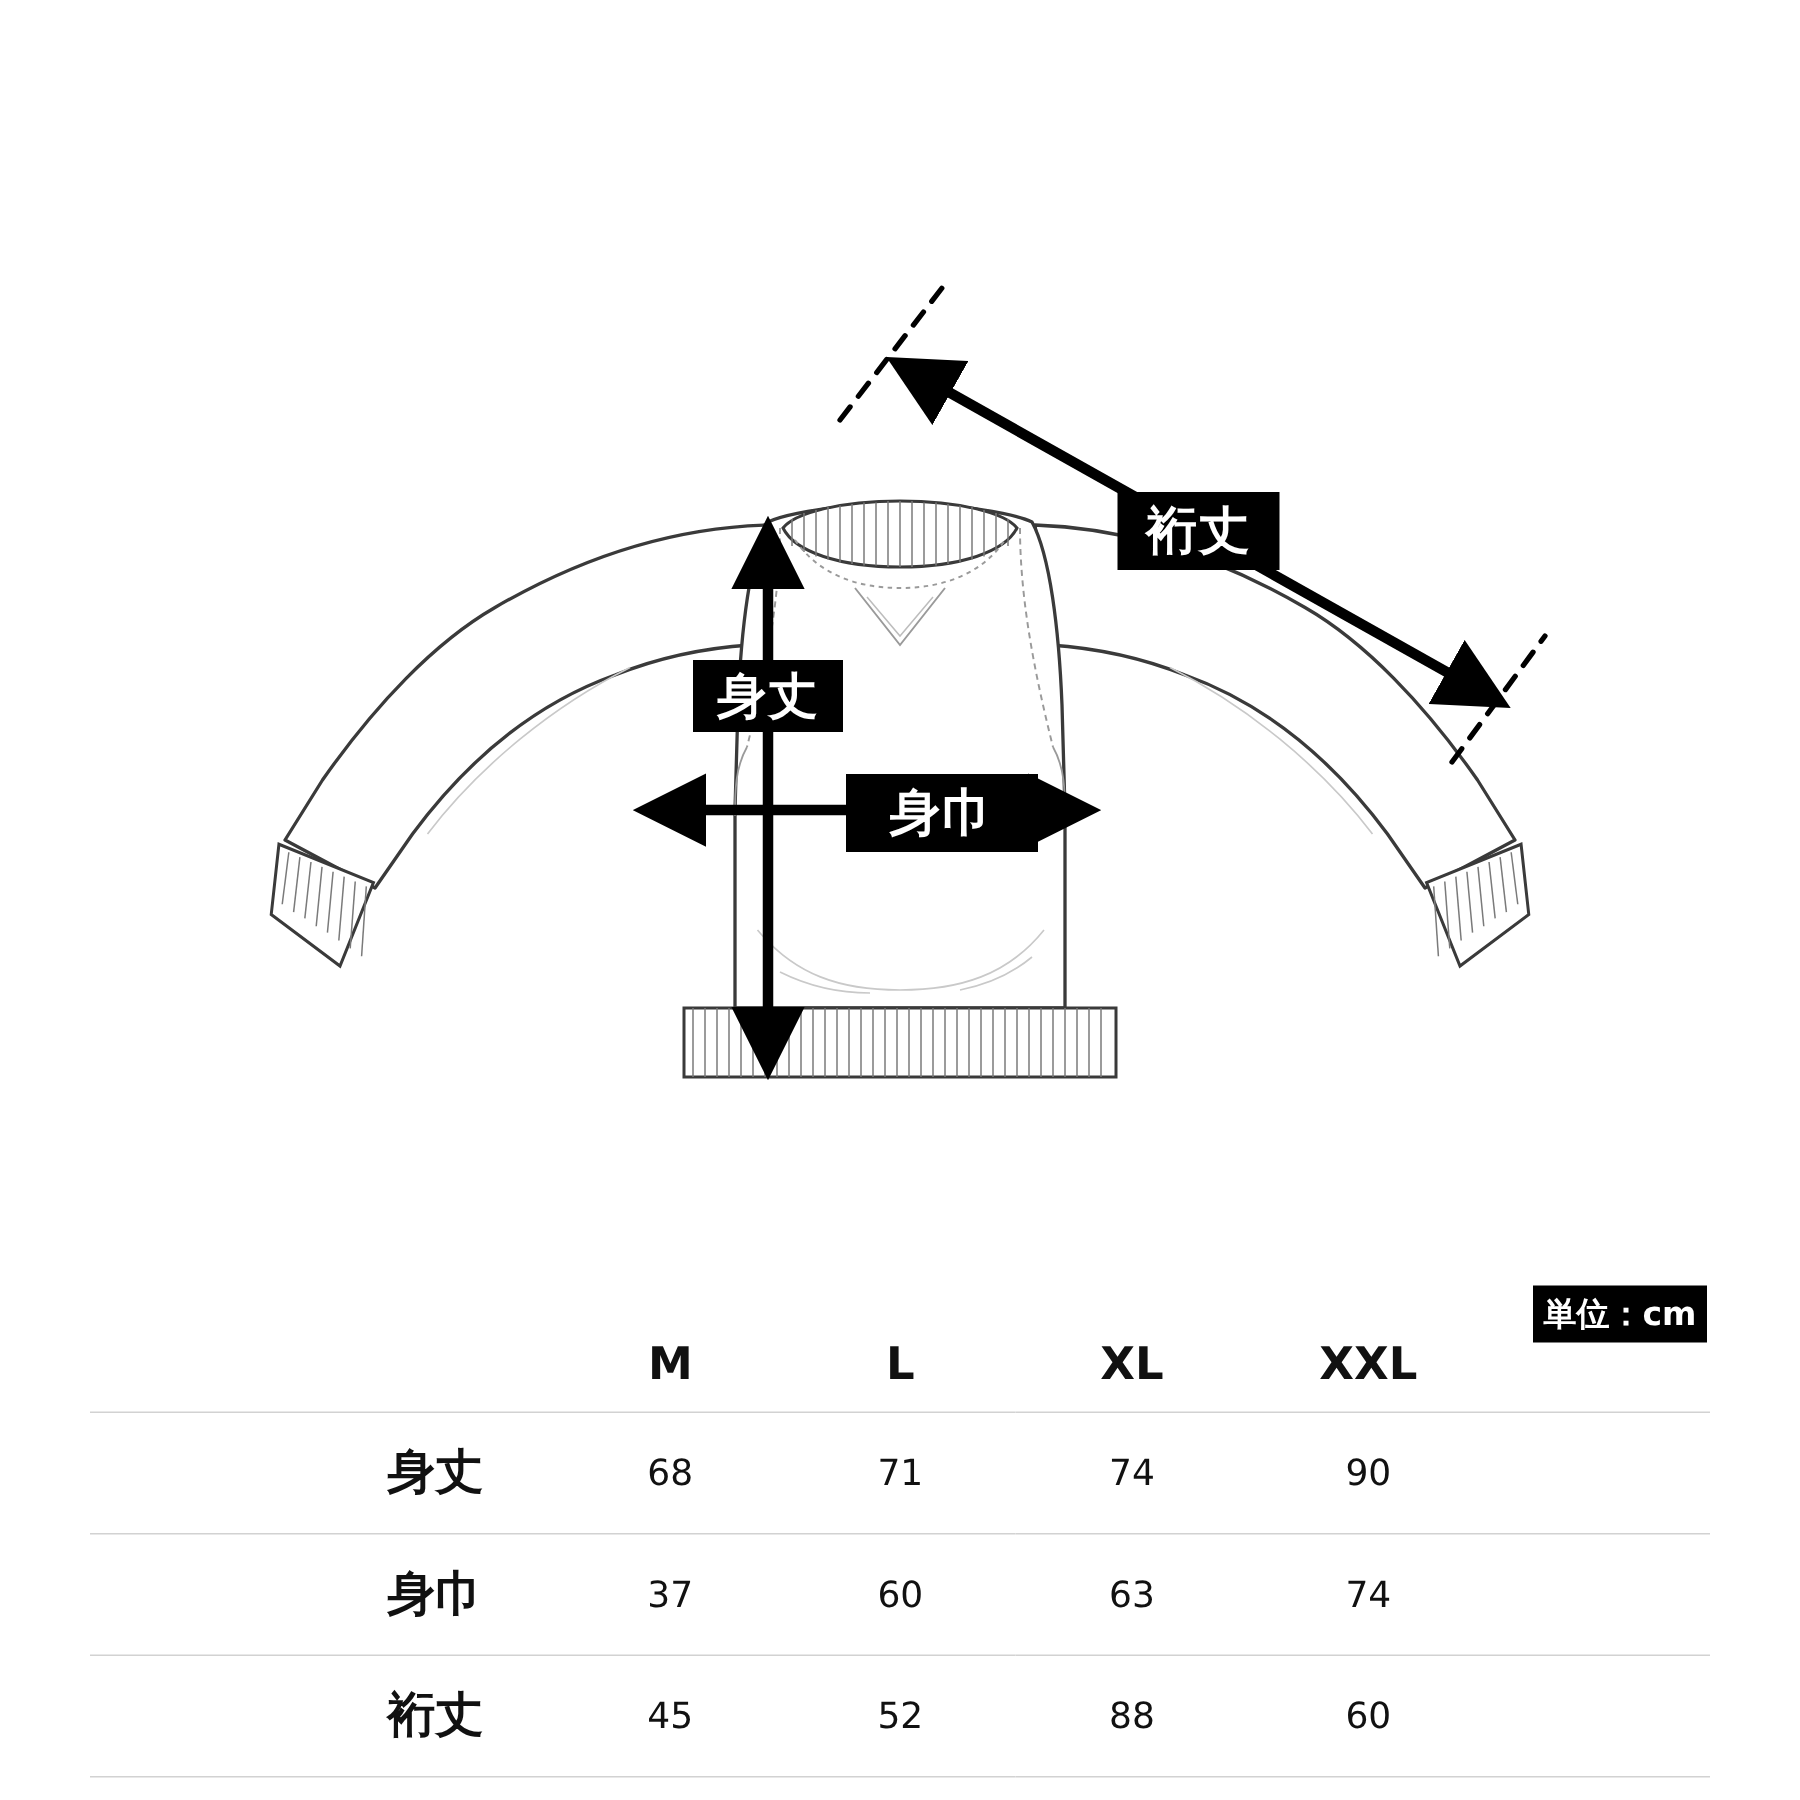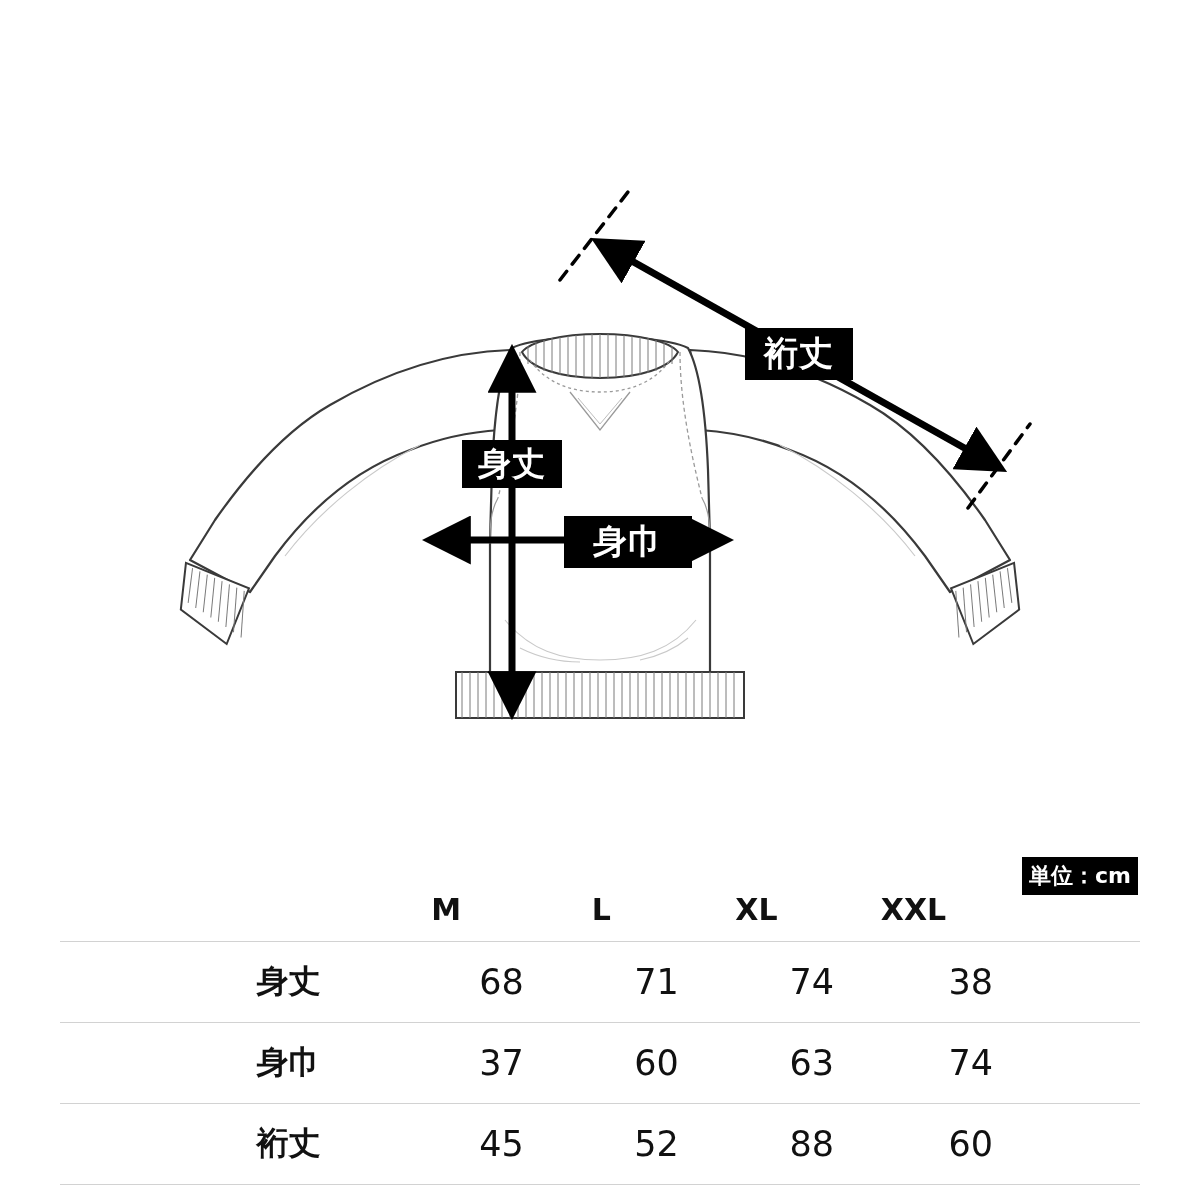--- a/index.html
+++ b/index.html
@@ -94,22 +94,22 @@
     font-size: 30px;
     font-weight: 700;
     text-align: center;
     padding: 8px 0 14px 0;
     border: none;
     color: #111111;
   }
   #size-table thead th.corner { }
 
   #size-table tbody td {
-    font-size: 35px;
-    text-align: right;
+    font-size: 24px;
+    text-align: center;
     padding: 18px 0;
     border-top: 1px solid #d2d2d2;
     border-bottom: 1px solid #d2d2d2;
     color: #111111;
   }
   #size-table tbody td.row-label {
     font-weight: 700;
     text-align: right;
     padding-right: 48px;
     font-size: 32px;
@@ -328,21 +328,21 @@
       <th>XXL</th>
       <th></th>
     </tr>
   </thead>
   <tbody>
     <tr>
       <td class="row-label">身丈</td>
       <td>68</td>
       <td>71</td>
       <td>74</td>
-      <td>38</td>
+      <td>90</td>
       <td></td>
     </tr>
     <tr>
       <td class="row-label">身巾</td>
       <td>37</td>
       <td>60</td>
       <td>63</td>
       <td>74</td>
       <td></td>
     </tr>

